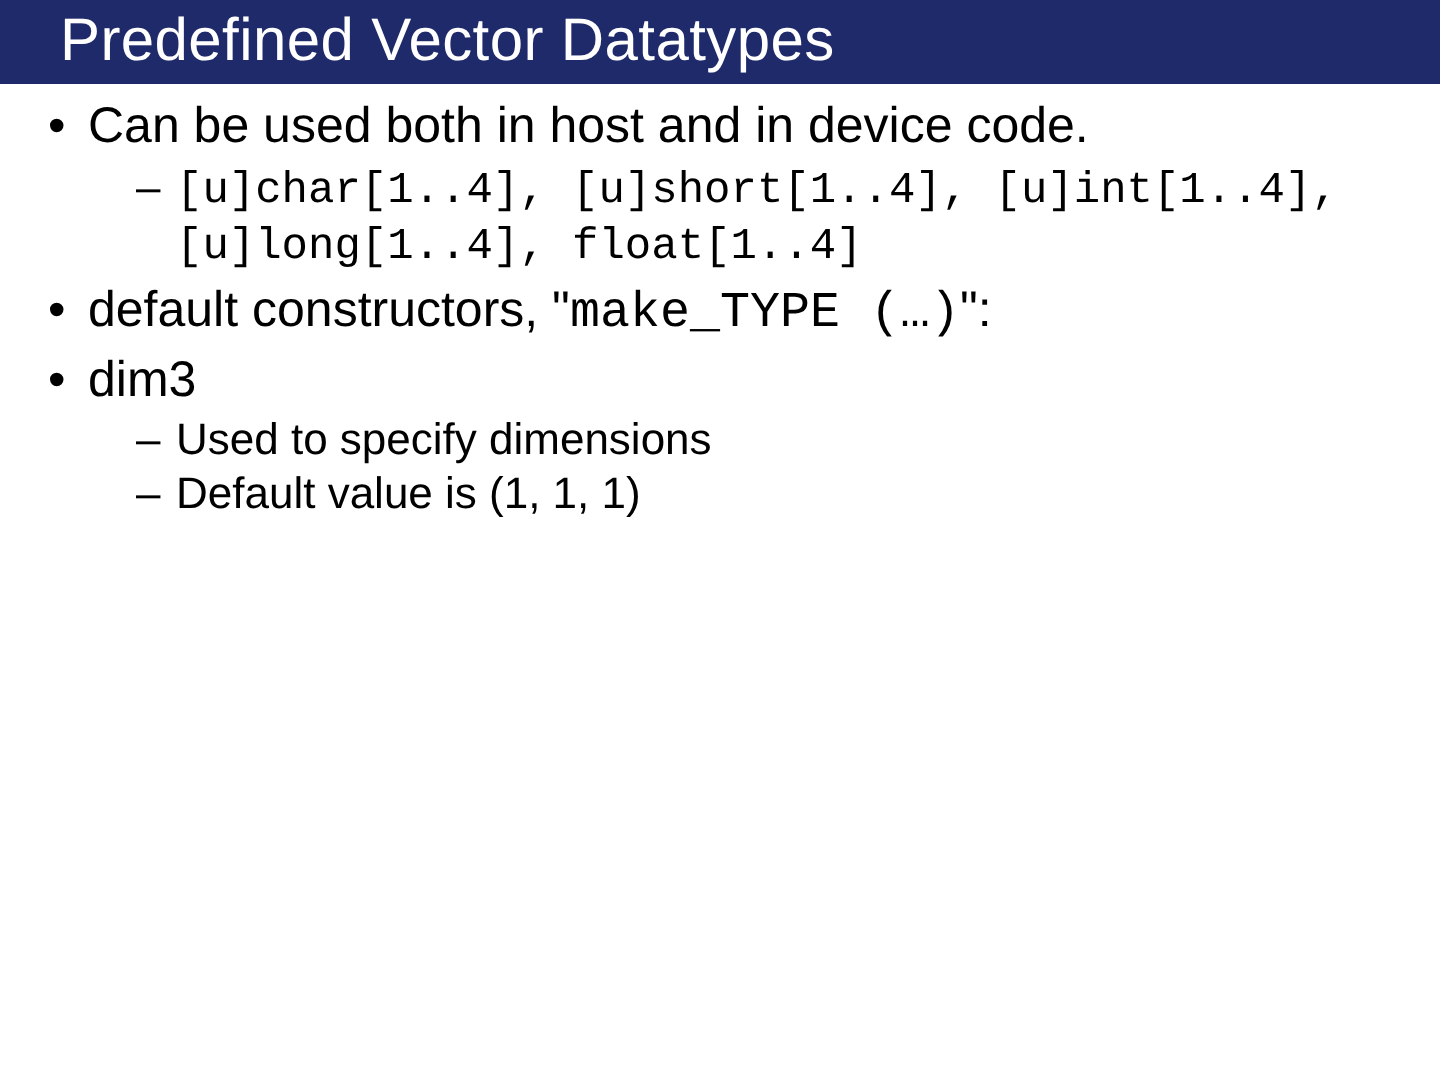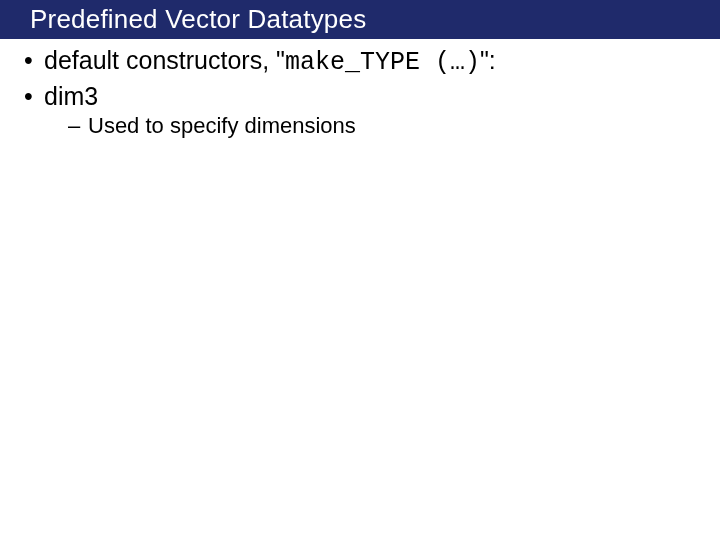--- a/index.html
+++ b/index.html
@@ -13,21 +13,21 @@
   }
   .slide {
     width: 100%;
     height: 100%;
     position: relative;
   }
   .title-bar {
     background: #1f2a6b;
     color: #ffffff;
     padding: 4px 0 4px 30px;
-    font-size: 26px;
+    font-size: 30px;
     font-weight: 400;
     letter-spacing: 0.2px;
   }
   .content {
     padding: 4px 14px 0 18px;
   }
   ul.top {
     list-style: none;
   }
   ul.top > li {
@@ -68,28 +68,37 @@
 </style>
 </head>
 <body>
 
 <div class="slide">
   <div class="title-bar">Predefined Vector Datatypes</div>
 
   <div class="content">
     <ul class="top">
 
+      <li>
+        <span>Can be used both in host and in device code.</span>
+        <ul class="sub">
+          <li>
+            <span class="mono">[u]char[1..4], [u]short[1..4], [u]int[1..4], [u]long[1..4], float[1..4]</span>
+          </li>
+        </ul>
+      </li>
 
 
       <li>
         <span>default constructors, "</span><span class="mono">make_TYPE (…)</span><span>":</span>
       </li>
 
       <li>
         <span class="bold">dim3</span>
         <ul class="sub">
           <li><span>Used to specify dimensions</span></li>
+          <li><span>Default value is (1, 1, 1)</span></li>
         </ul>
       </li>
 
     </ul>
   </div>
 </div>
 
 </body></html>

